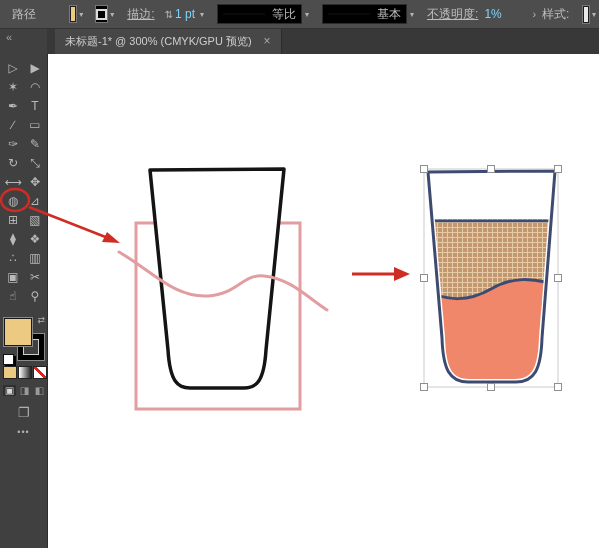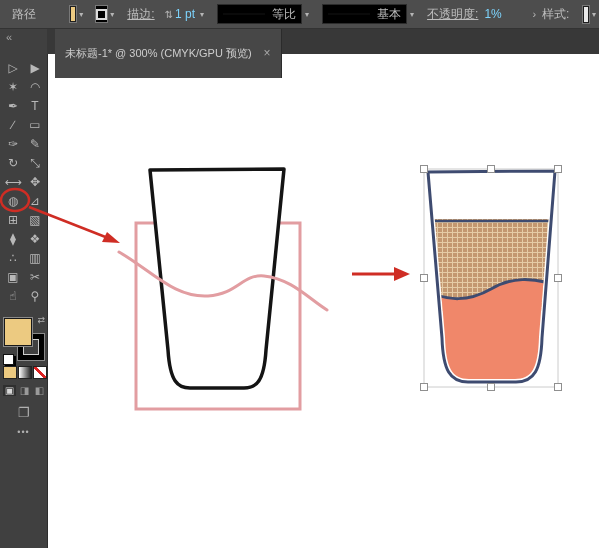--- a/index.html
+++ b/index.html
@@ -21,21 +21,21 @@
   .chev{font-size:8px;color:#b5b5b5;margin:0 3px;}
   .stepper{font-size:10px;color:#b5b5b5;margin-left:6px;}
   .cb-value{color:#7dd3fc;margin:0 2px;}
   .line-drop{display:flex;align-items:center;background:#000000;border:1px solid #2c2c2c;
     height:18px;padding:0 5px;margin-left:10px;}
   .line-drop .line{width:42px;height:2px;background:#0a0a0a;margin-right:7px;}
   .expand{color:#b5b5b5;font-size:11px;margin:0 4px;}
 
   
   .tab-bar{position:absolute;top:28px;left:47px;right:0;height:26px;background:#383838;z-index:4;}
-  .tab{display:inline-flex;align-items:center;height:26px;margin-left:8px;padding:12px 10px;
+  .tab{display:inline-flex;align-items:center;height:26px;margin-left:8px;padding:0 10px;
     background:#474747;border-right:1px solid #2b2b2b;color:#cdcdcd;font-size:11px;}
   .tab .close{margin-left:12px;color:#a8a8a8;font-size:12px;line-height:1;}
 
   
   .toolbar{position:absolute;top:28px;left:0;bottom:0;width:47px;background:#404040;
     border-right:1px solid #2d2d2d;z-index:3;}
   .collapse{color:#a5a5a5;font-size:11px;padding:3px 0 0 6px;}
   .tools{position:absolute;top:30px;left:2px;display:grid;grid-template-columns:22px 22px;
     grid-auto-rows:19px;}
   .tool{display:flex;align-items:center;justify-content:center;color:#b8b8b8;font-size:12px;}

